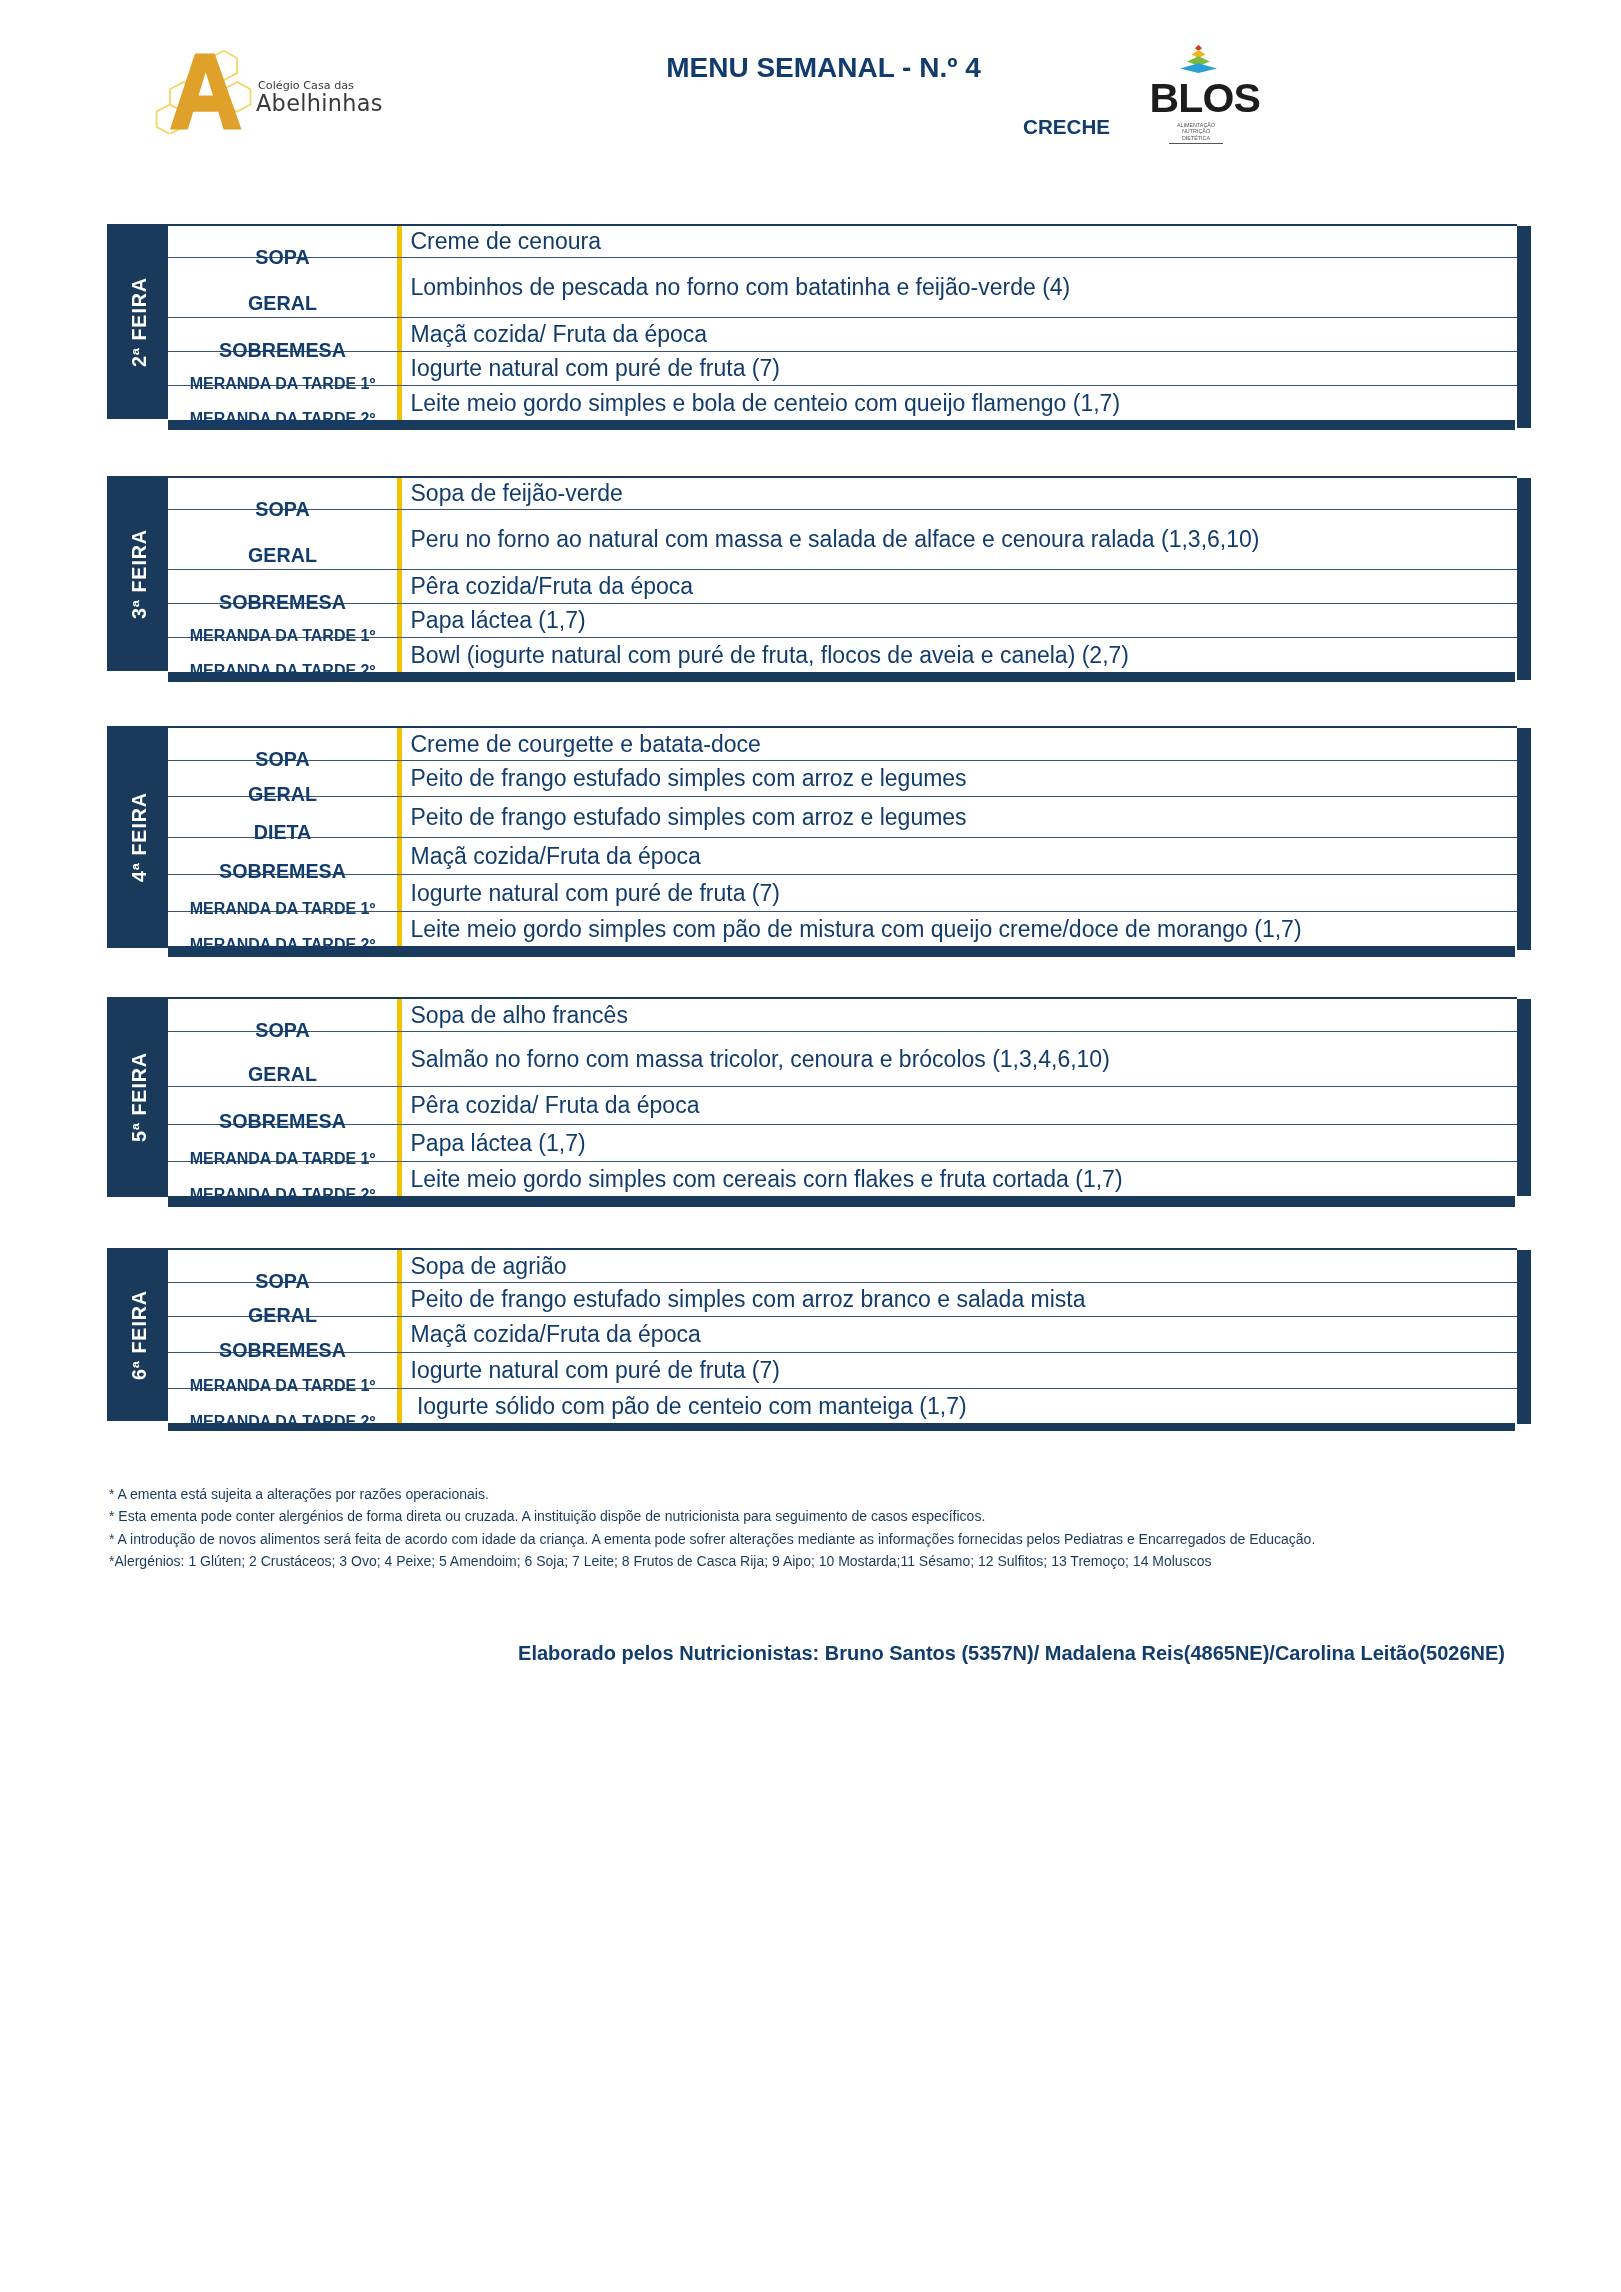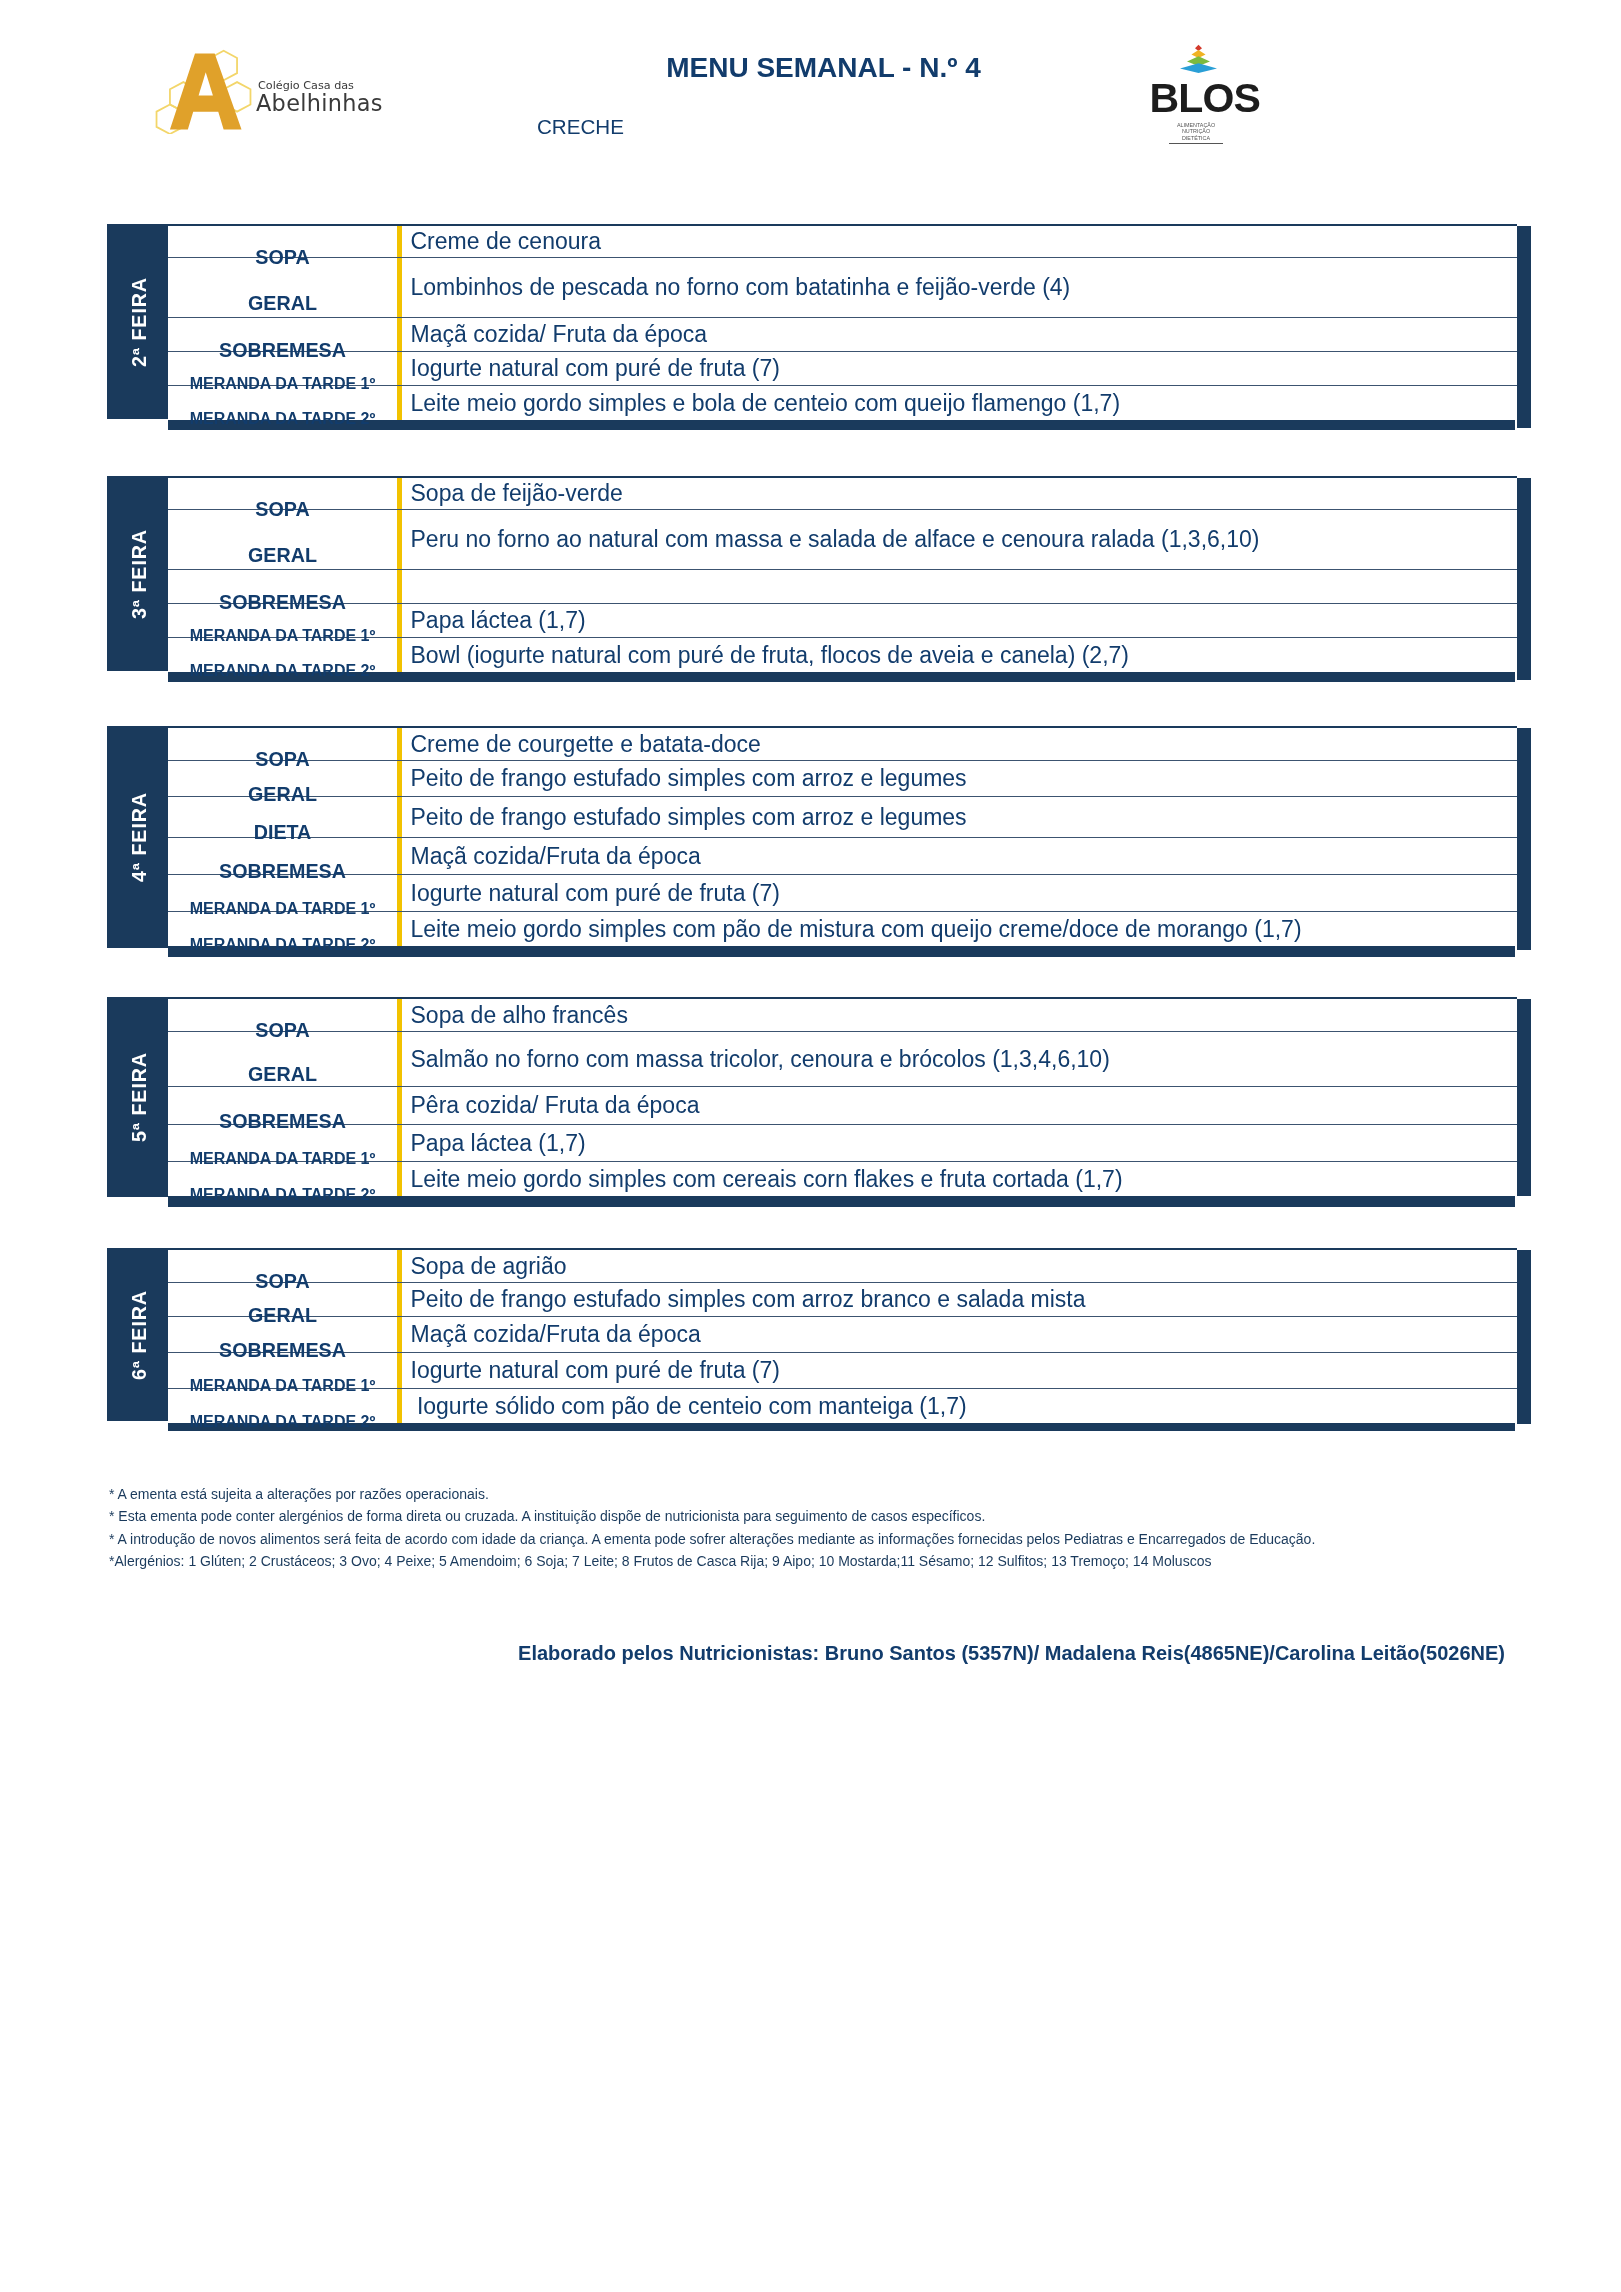--- a/index.html
+++ b/index.html
@@ -7,22 +7,22 @@
          font-family:"Liberation Sans", sans-serif; color:#1a3a5c; }
 
   
   .logo-left { position:absolute; left:152px; top:49px; width:242px; height:85px; }
   .logo-left svg { position:absolute; left:0; top:0; }
   .logo-left .sub { position:absolute; left:106px; top:30px; font-size:11.2px; color:#3a3a3a; font-family:"DejaVu Sans", sans-serif; }
   .logo-left .main { position:absolute; left:104px; top:41px; font-size:22.4px; color:#3a3a3a; font-family:"DejaVu Sans", sans-serif; letter-spacing:0.3px; }
 
   .title { position:absolute; left:537px; width:573px; top:52px; text-align:center;
            font-size:28px; font-weight:bold; color:#123c6c; }
-  .subtitle { position:absolute; left:537px; width:573px; top:115px; text-align:left;
-              font-size:20.6px; color:#123c6c; }
+  .subtitle { position:absolute; left:537px; width:573px; top:115px; text-align:right;
+              font-size:20.6px; color:#123c6c;font-weight:bold; }
 
   .logo-right { position:absolute; left:1146px; top:43px; width:107px; height:107px; }
   .logo-right .blos { position:absolute; left:3.6px; top:32px; font-size:41px; font-weight:bold; color:#1d1d1d; letter-spacing:-0.9px; font-family:"Liberation Sans", sans-serif; }
   .logo-right .tag { position:absolute; left:23px; top:79px; width:54px; font-size:5.4px; line-height:6.3px; text-align:center; color:#555; border-bottom:0.9px solid #555; padding-bottom:1.8px; }
 
   
   .day { position:absolute; left:107px; width:1424px; }
   .day .side { position:absolute; left:0; top:0; bottom:10.7px; width:63px; background:#1a3a5c; }
   .day .side span { position:absolute; left:50%; top:50%; transform:translate(-50%,-50%) rotate(-90deg);
                     color:#ffffff; font-weight:bold; font-size:19.7px; white-space:nowrap; letter-spacing:0.9px; }
@@ -125,20 +125,21 @@
         <div class="val">Sopa de feijão-verde</div>
       </div>
     <div class="row" style="height:59px;">
         <div class="label">GERAL</div>
         <div class="sep"></div>
         <div class="val">Peru no forno ao natural com massa e salada de alface e cenoura ralada (1,3,6,10)</div>
       </div>
     <div class="row" style="height:33px;">
         <div class="label">SOBREMESA</div>
         <div class="sep"></div>
+        <div class="val">Pêra cozida/Fruta da época</div>
       </div>
     <div class="row" style="height:33px;">
         <div class="label small">MERANDA DA TARDE 1º</div>
         <div class="sep"></div>
         <div class="val">Papa láctea (1,7)</div>
       </div>
     <div class="row" style="height:34px;">
         <div class="label small">MERANDA DA TARDE 2º</div>
         <div class="sep"></div>
         <div class="val">Bowl (iogurte natural com puré de fruta, flocos de aveia e canela) (2,7)</div>

